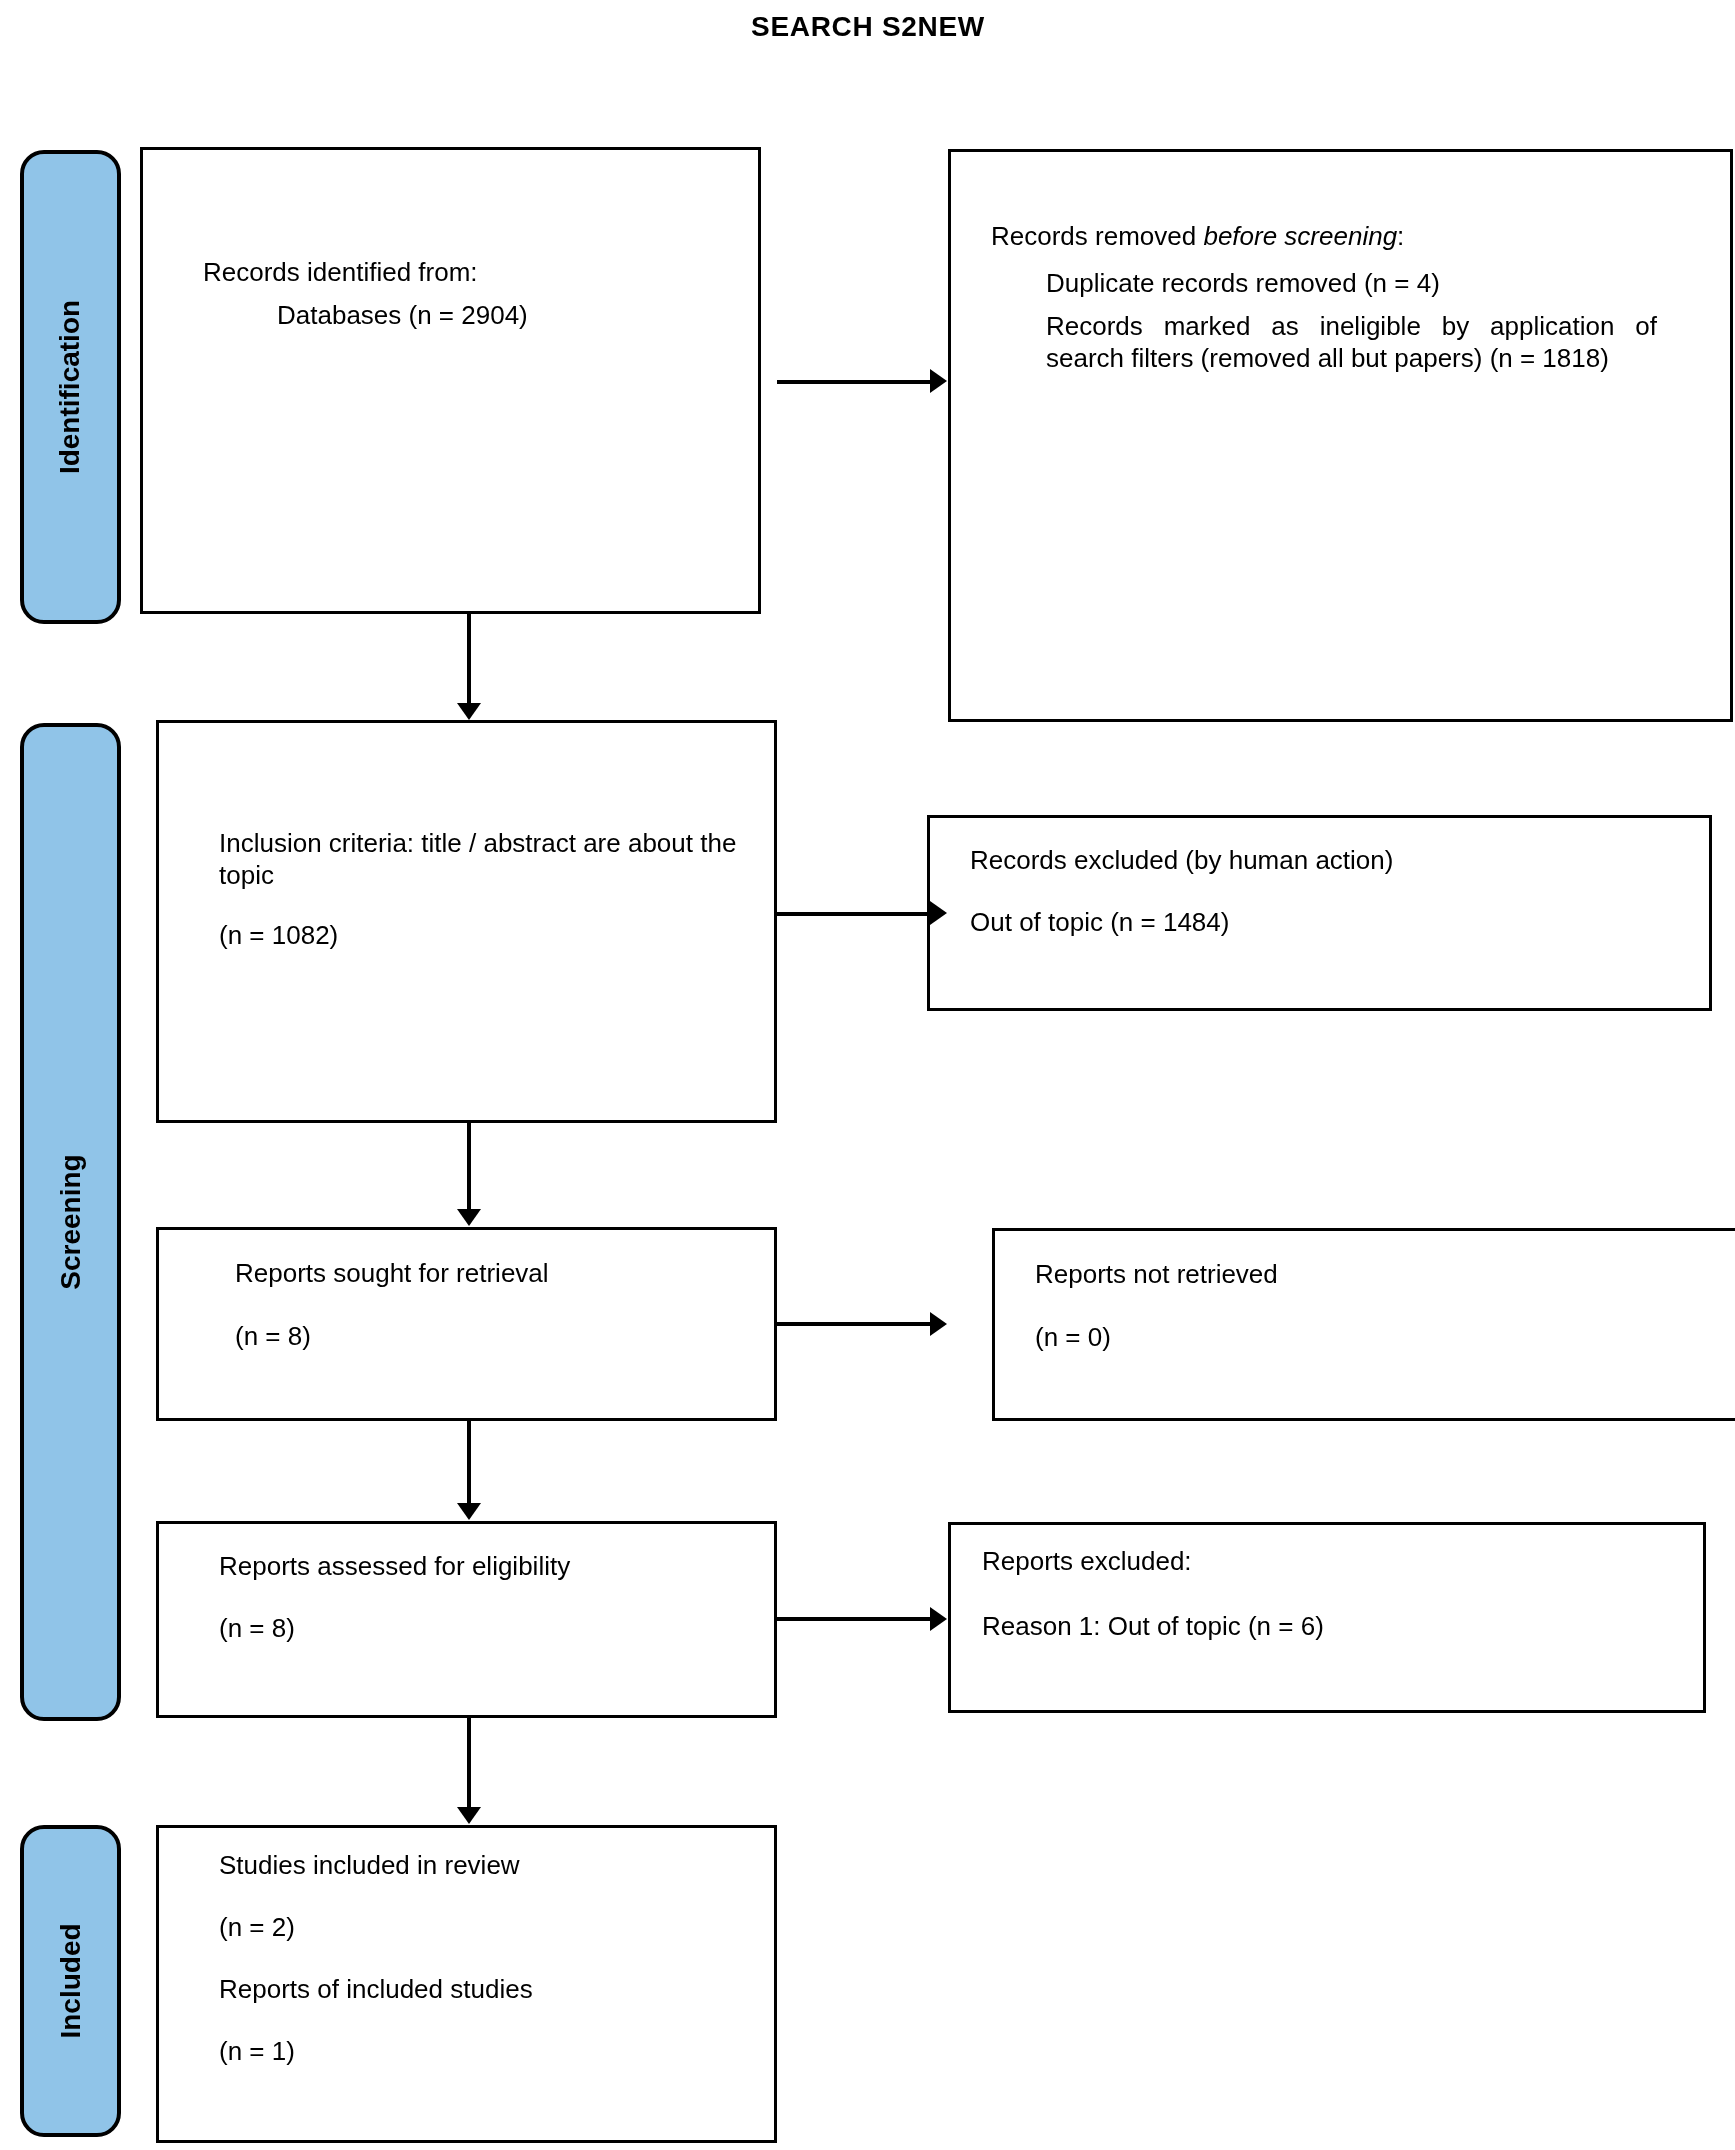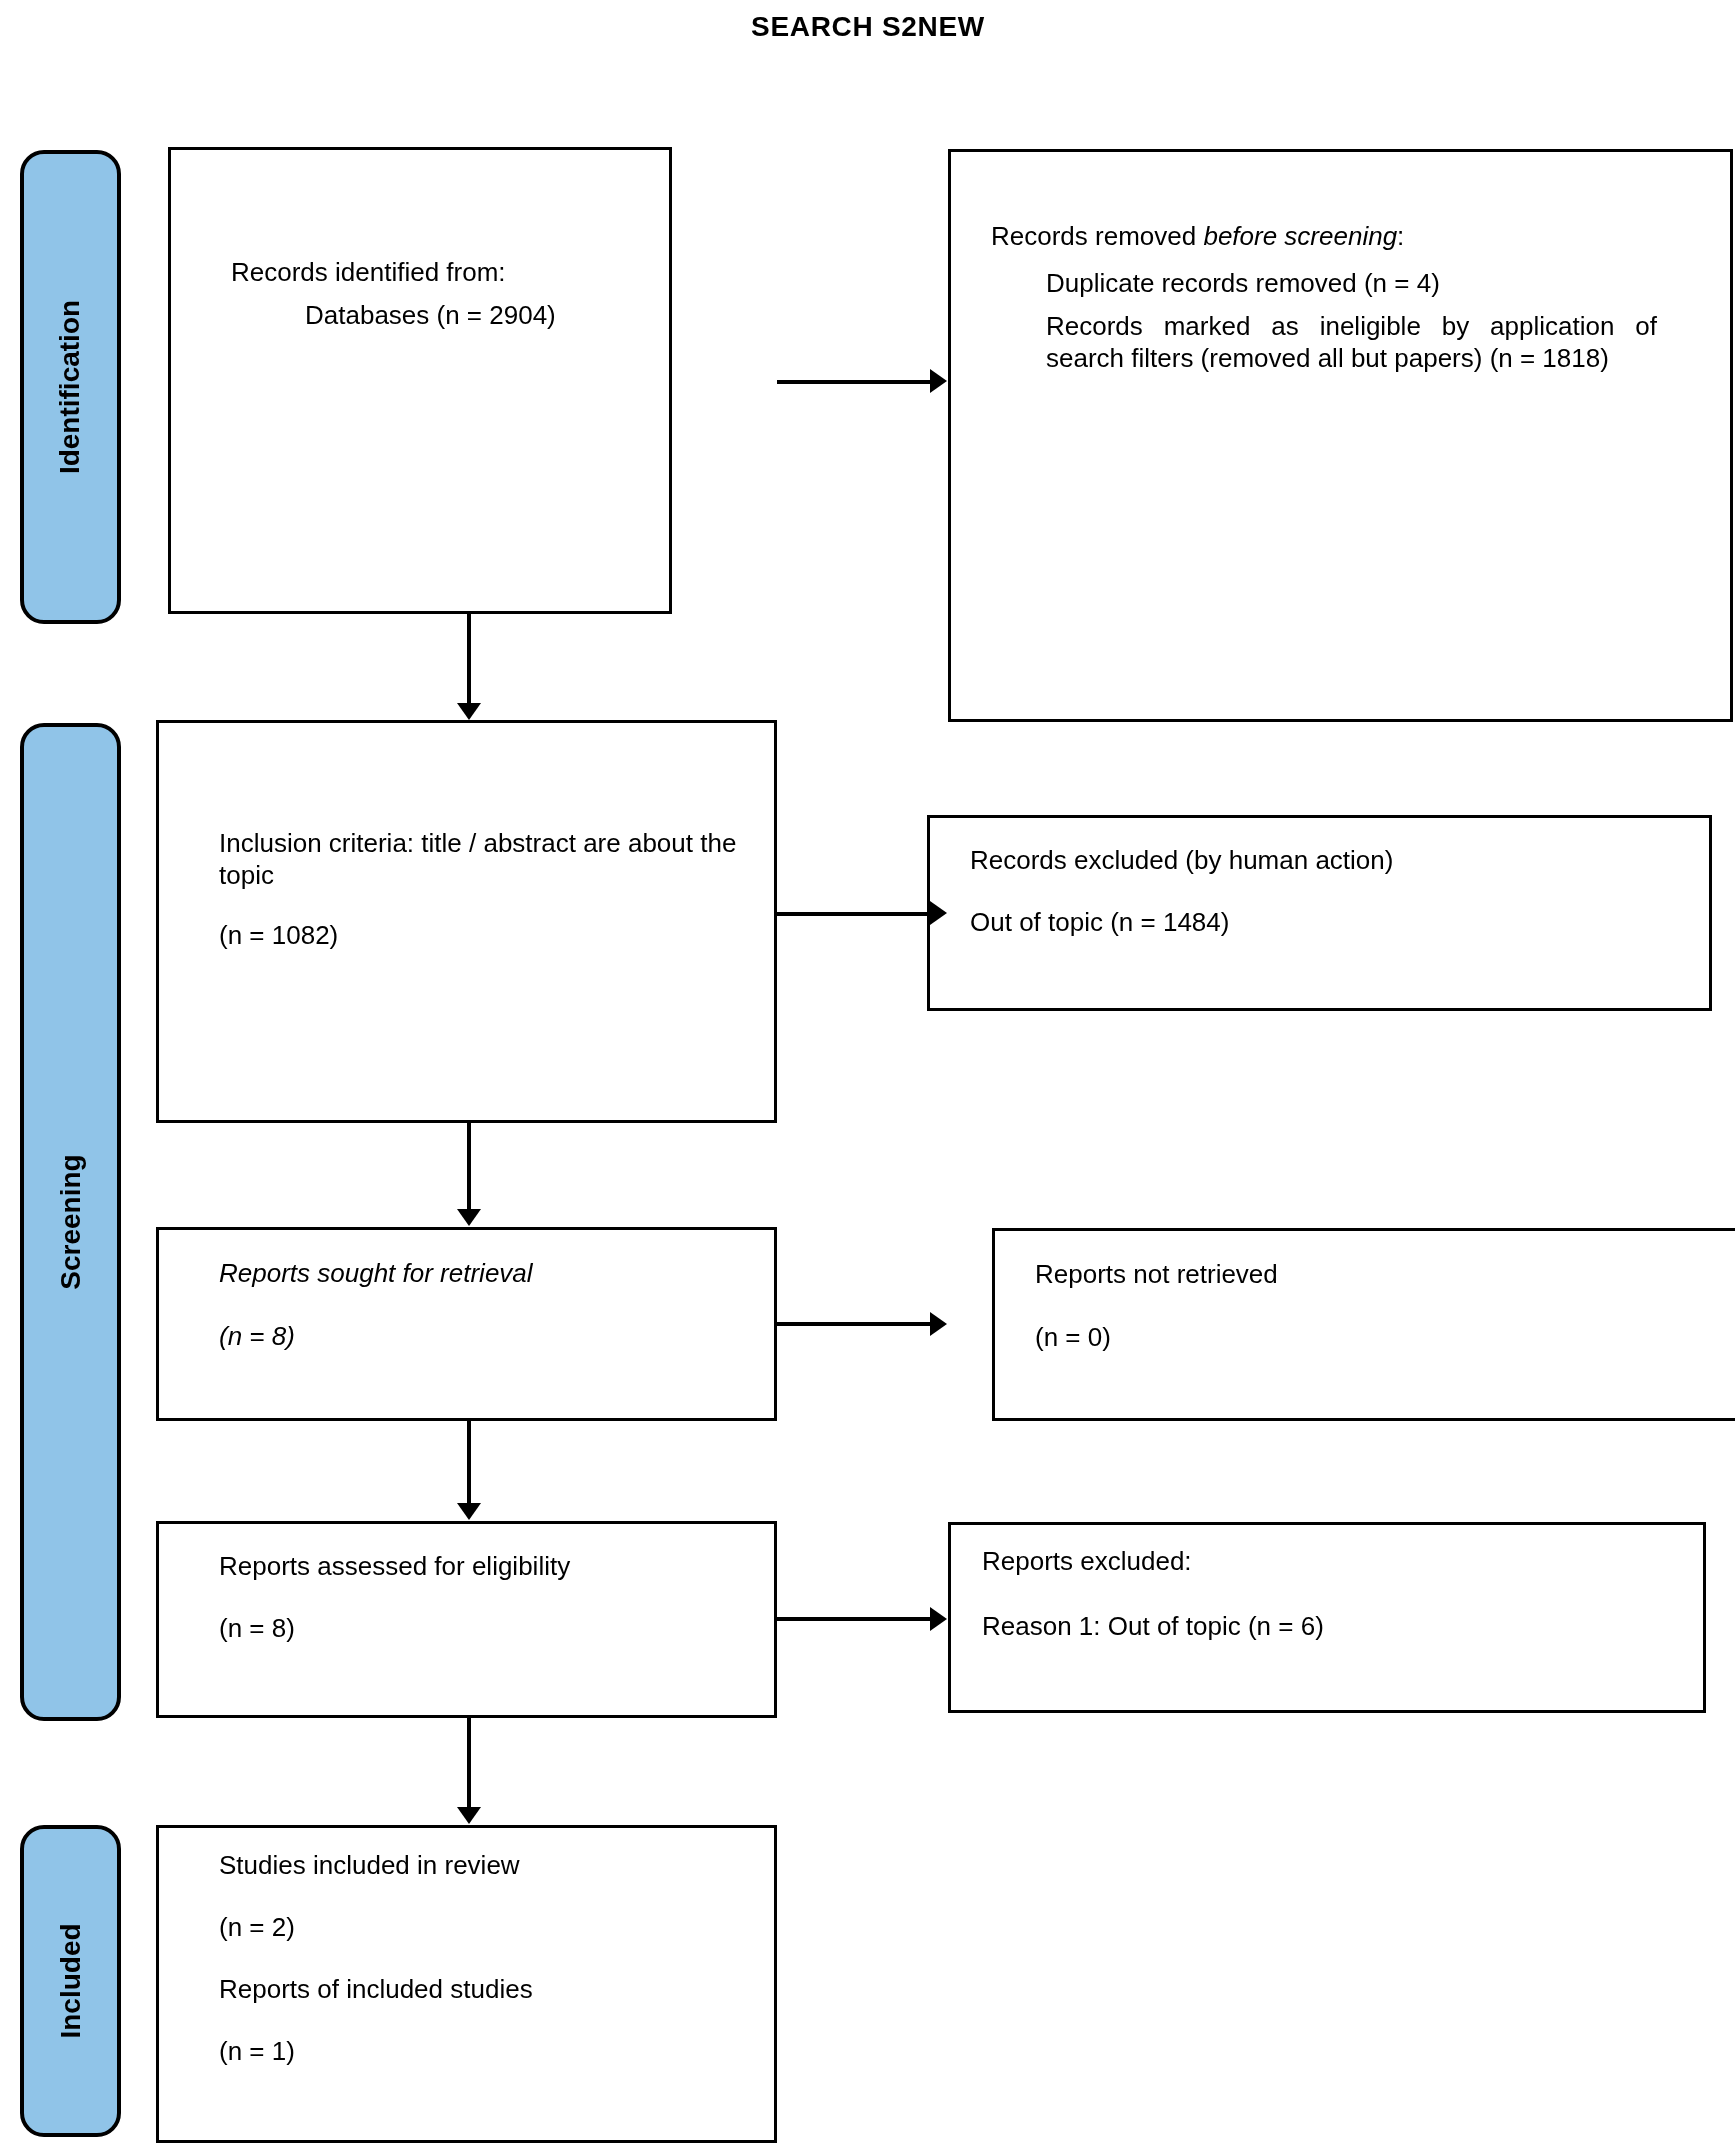--- a/index.html
+++ b/index.html
@@ -71,21 +71,21 @@
   <div class="stage" style="left:20px; top:150px; width:101px; height:474px;">
     <span class="stage-text">Identification</span>
   </div>
   <div class="stage" style="left:20px; top:723px; width:101px; height:998px;">
     <span class="stage-text">Screening</span>
   </div>
   <div class="stage" style="left:20px; top:1825px; width:101px; height:312px;">
     <span class="stage-text">Included</span>
   </div>
 
-  <div class="box" style="left:168px; top:147px; width:504px; height:467px; padding:106px 28px 0 60px;">
+  <div class="box" style="left:140px; top:147px; width:621px; height:467px; padding:106px 28px 0 60px;">
     <p>Records identified from:</p>
     <p style="margin:10.6px 0 0 74px;">Databases (n = 2904)</p>
   </div>
 
   <div class="box" style="left:948px; top:149px; width:785px; height:573px; padding:68px 34px 0 40px;">
     <p>
       <span>Records removed </span><i>before screening</i><span>:</span>
     </p>
     <p style="margin:15px 0 0 55px;">Duplicate records removed (n = 4)</p>
     <p style="margin:11.3px 39px 0 55px; text-align:justify;">Records marked as ineligible by application of search filters (removed all but papers) (n = 1818)</p>
@@ -106,21 +106,21 @@
     <p>Records excluded (by human action)</p>
     <p style="margin-top:30.5px;">Out of topic (n = 1484)</p>
   </div>
 
   <div class="hline" style="left:777px; top:912px; width:155px;"></div>
   <div class="hhead" style="left:930px; top:901px;"></div>
 
   <div class="vline" style="left:467px; top:1122px; height:89px;"></div>
   <div class="vhead" style="left:457px; top:1209px;"></div>
 
-  <div class="box" style="left:156px; top:1227px; width:621px; height:194px; padding:27px 28px 0 60px;font-style:italic;">
+  <div class="box" style="left:156px; top:1227px; width:621px; height:194px; padding:27px 28px 0 76px;">
     <p>Reports sought for retrieval</p>
     <p style="margin-top:31px;">(n = 8)</p>
   </div>
 
   <div class="box" style="left:992px; top:1228px; width:785px; height:193px; padding:27px 34px 0 40px;">
     <p>Reports not retrieved</p>
     <p style="margin-top:31px;">(n = 0)</p>
   </div>
 
   <div class="hline" style="left:777px; top:1322px; width:155px;"></div>

